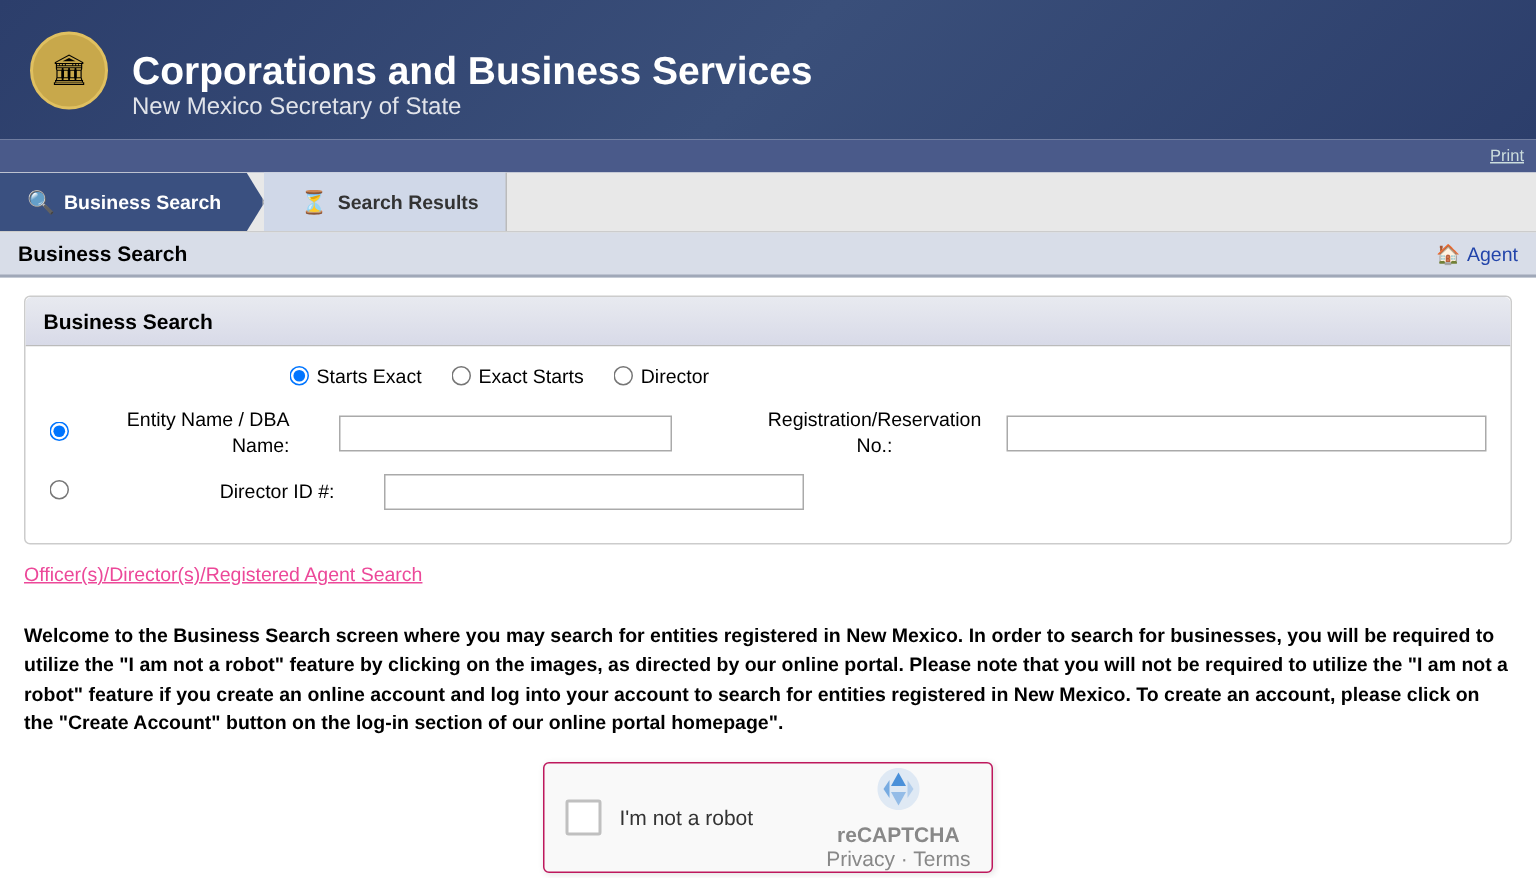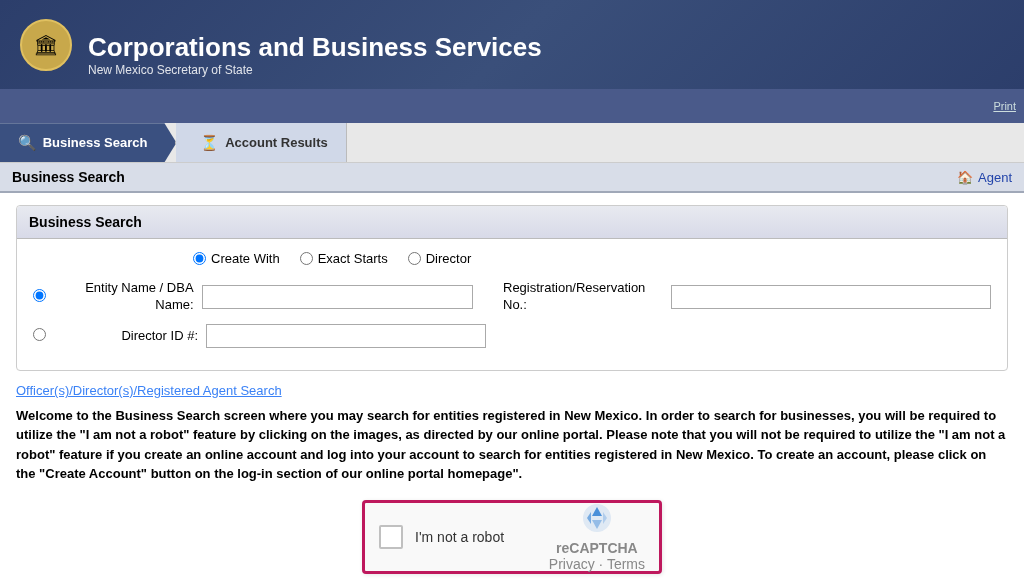--- a/index.html
+++ b/index.html
@@ -21,26 +21,26 @@
       background: #c8a84b;
       display: flex;
       align-items: center;
       justify-content: center;
       flex-shrink: 0;
       border: 2px solid #e0c060;
       font-size: 20px;
     }
     .header-text { color: #fff; }
     .header-title { font-size: 26px; font-weight: bold; line-height: 1.2; margin-top: 20px; }
-    .header-subtitle { font-size: 12px; opacity: 0.85; }
+    .header-subtitle { font-size: 16px; opacity: 0.85; }
 
     
     .top-bar {
       background: #4a5a8a;
-      height: 34px;
+      height: 22px;
       display: flex;
       align-items: center;
       justify-content: flex-end;
       padding-right: 8px;
     }
     .top-bar-link { color: #cdd; font-size: 11px; text-decoration: underline; cursor: pointer; }
 
     
     .tabs {
       background: #e8e8e8;
@@ -120,20 +120,21 @@
       cursor: pointer;
       font-size: 13px;
     }
     .radio-label input[type="radio"] { cursor: pointer; }
 
     
     .form-row {
       display: flex;
       align-items: center;
       margin-bottom: 10px;
+      gap: 25px;
     }
     .radio-select { margin-right: 12px; }
     .field-label {
       width: 140px;
       text-align: right;
       margin-right: 8px;
       font-size: 13px;
       line-height: 1.3;
     }
     .field-input {
@@ -142,61 +143,61 @@
       border: 1px solid #aaa;
       font-size: 13px;
       padding: 2px 4px;
     }
     .reg-section {
       display: flex;
       align-items: center;
       margin-left: 30px;
     }
     .reg-label {
-      text-align: left;
+      text-align: center;
       margin-right: 8px;
       font-size: 13px;
       line-height: 1.3;
       width: 160px;
     }
     .reg-input {
       width: 320px;
       height: 24px;
       border: 1px solid #aaa;
       font-size: 13px;
       padding: 2px 4px;
     }
 
     
     .officer-link {
-      color: #3b82f6;
+      color: #ec4899;
       text-decoration: underline;
       cursor: pointer;
       font-size: 13px;
-      margin-bottom: 8px;
+      margin-bottom: 24px;
       display: inline-block;
     }
 
     
     .welcome-text {
       font-size: 13px;
       line-height: 1.5;
       color: #000;
       font-weight: bold;
       margin-bottom: 16px;
     }
 
     
     .recaptcha-container {
       display: flex;
       justify-content: center;
       margin-bottom: 16px;
     }
     .recaptcha-box {
-      border: 3px solid #be185d;
+      border: 1px solid #be185d;
       border-radius: 4px;
       width: 300px;
       height: 74px;
       display: flex;
       align-items: center;
       justify-content: space-between;
       padding: 0 14px;
       background: #f9f9f9;
       box-shadow: 1px 1px 4px rgba(0,0,0,0.1);
     }
@@ -254,42 +255,42 @@
   <span class="top-bar-link">Print</span>
 </div>
 
 <div class="tabs">
   <div class="tab active">
     <span class="tab-icon">🔍</span>
     <span>Business Search</span>
   </div>
   <div class="tab inactive">
     <span class="tab-icon">⏳</span>
-    <span>Account Results</span>
+    <span>Search Results</span>
   </div>
 </div>
 
 <div class="breadcrumb-bar">
   <span class="breadcrumb-title">Business Search</span>
   <a class="home-link">
     <span>🏠</span>
     <span>Agent</span>
   </a>
 </div>
 
 <div class="main-content">
 
   <div class="section-box">
     <div class="section-header">Business Search</div>
     <div class="section-body">
 
       <div class="search-type-row">
         <label class="radio-label">
           <input type="radio" name="search_type" checked="" style="">
-          <span>Create With</span>
+          <span>Starts Exact</span>
         </label>
         <label class="radio-label">
           <input type="radio" name="search_type" style="">
           <span>Exact Starts</span>
         </label>
         <label class="radio-label">
           <input type="radio" name="search_type" style="">
           <span>Director</span>
         </label>
       </div>

